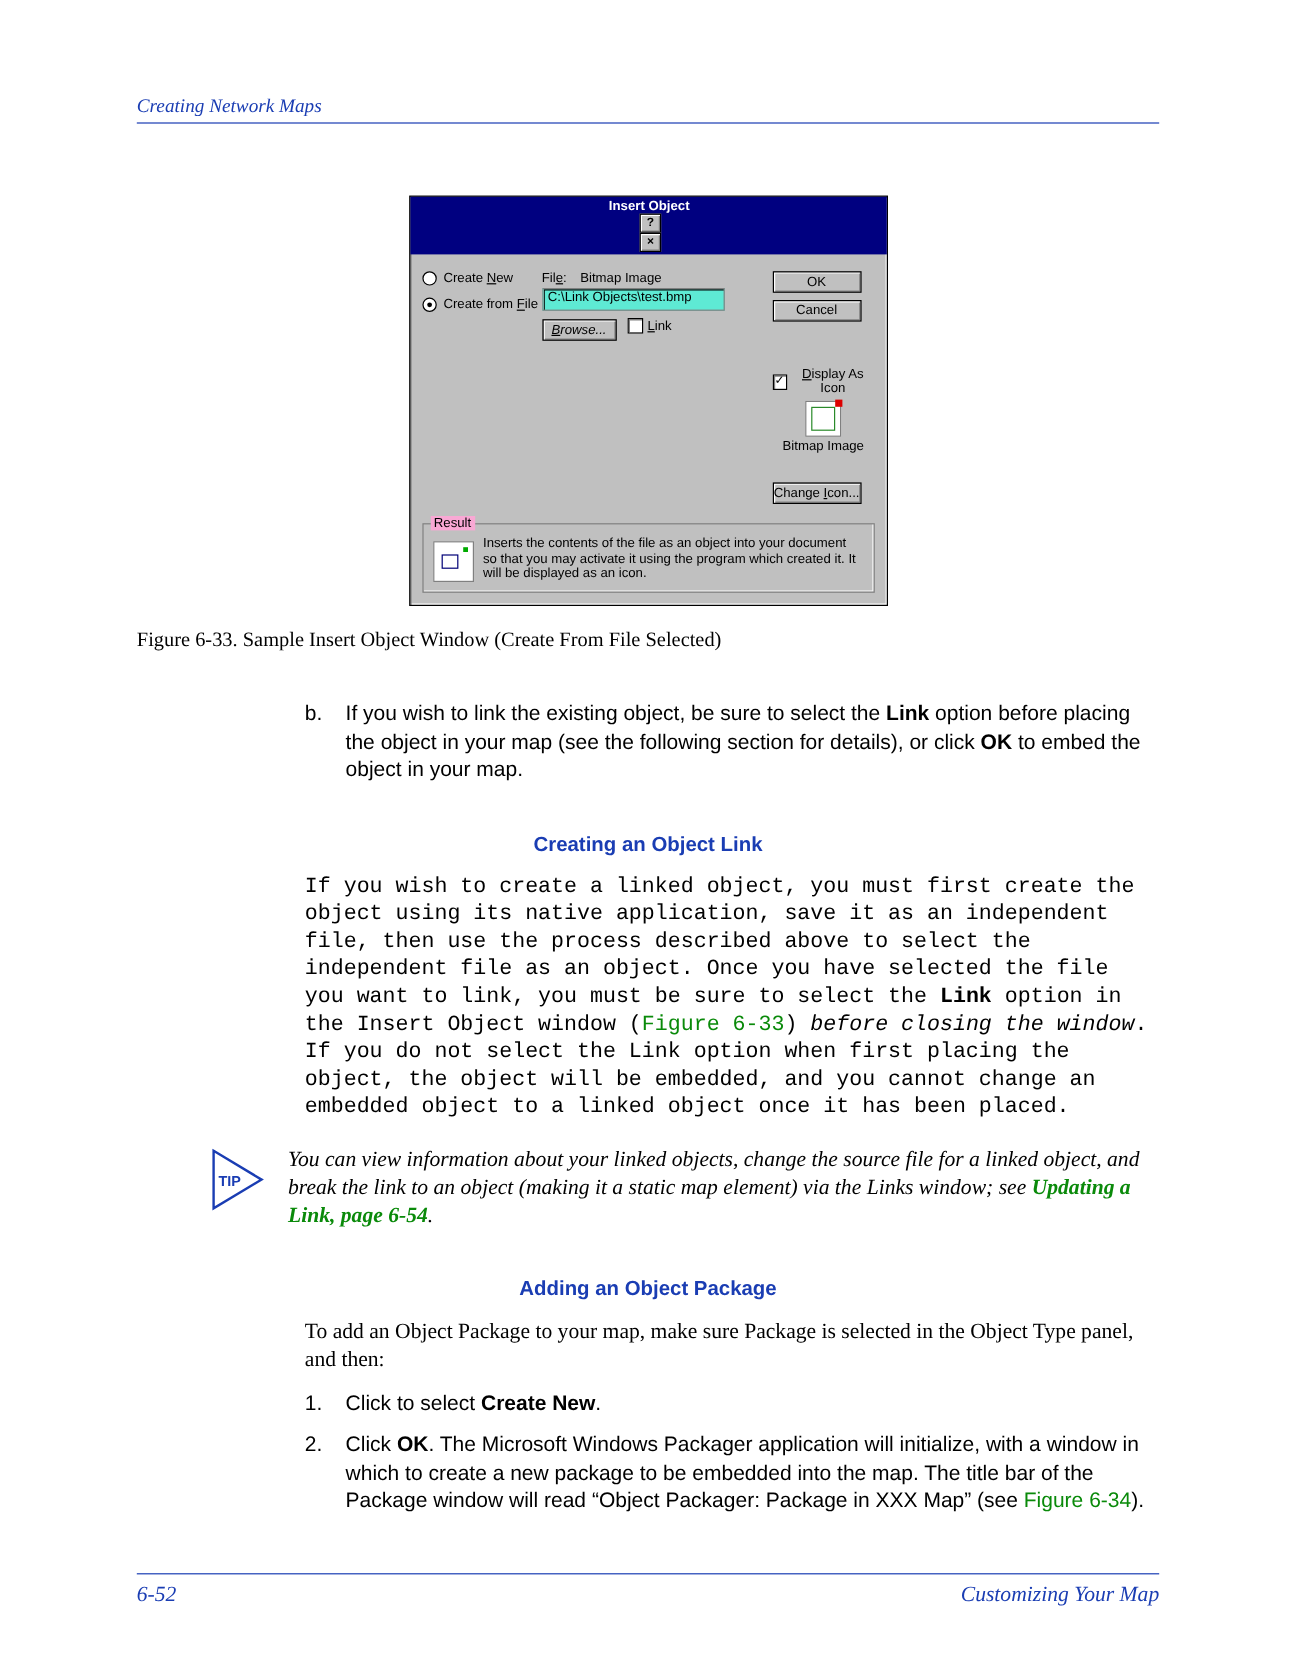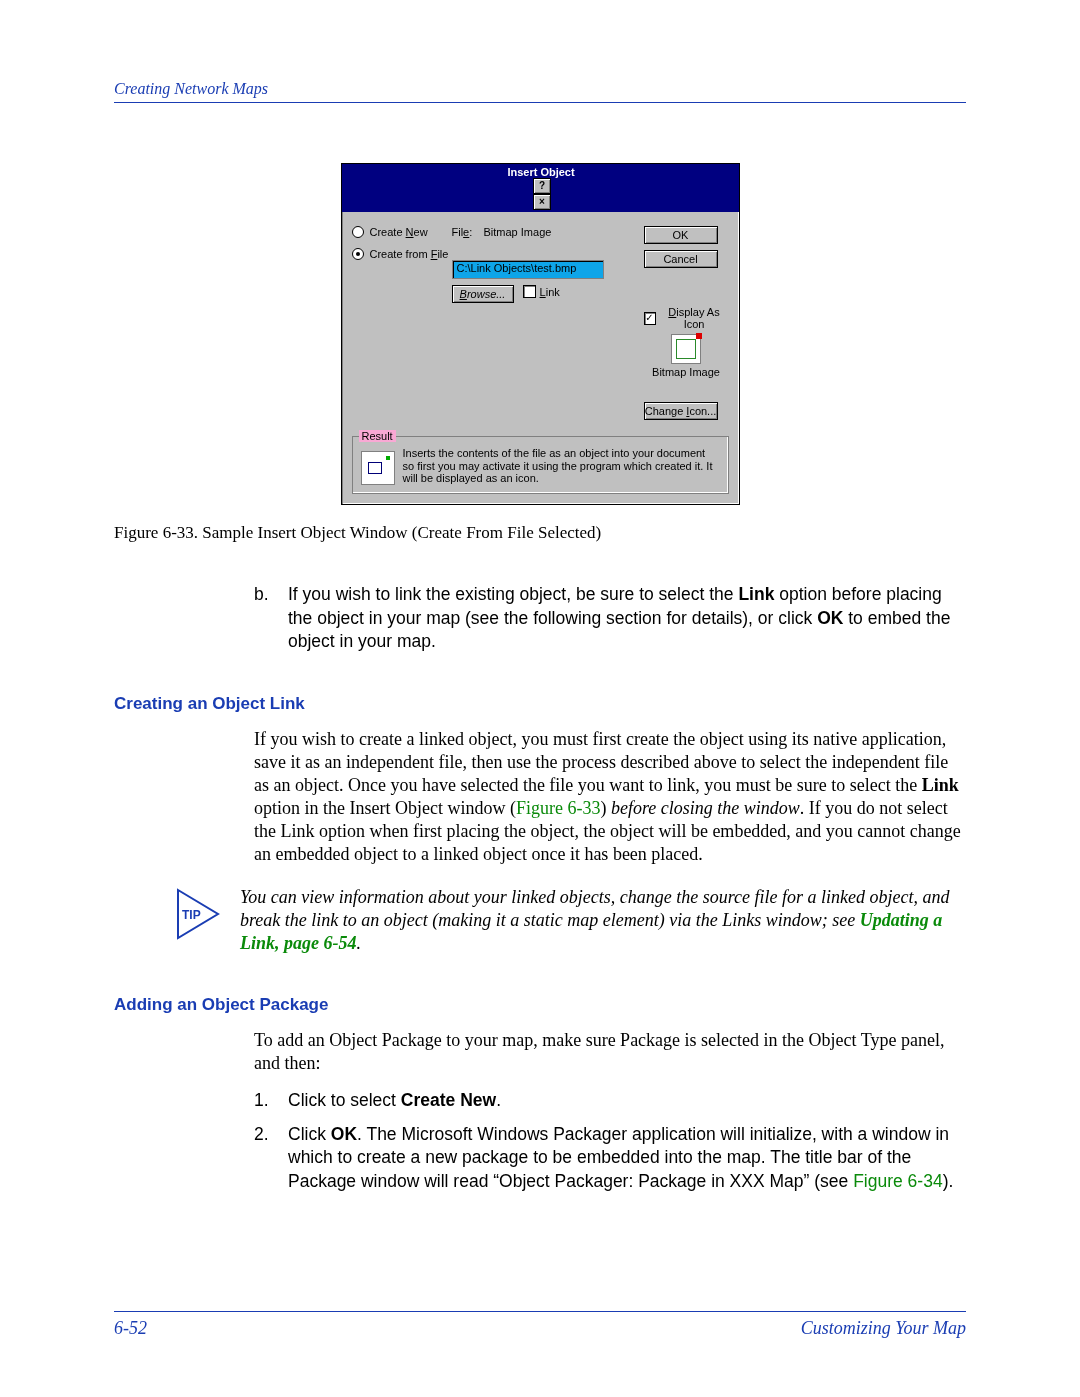--- a/index.html
+++ b/index.html
@@ -63,26 +63,26 @@
     display: flex;
     padding: 14px 10px 2px 10px;
   }
   .dlg-left { width: 100px; }
   .dlg-mid { flex: 1; }
   .dlg-right { width: 85px; text-align: center; }
   .radio-row { display: flex; align-items: center; margin-bottom: 10px; }
   .radio { width: 10px; height: 10px; border-radius: 50%; border: 1px solid #000; background: #fff; margin-right: 6px; display: inline-flex; align-items: center; justify-content: center; }
   .radio.sel::after { content: ""; width: 4px; height: 4px; background: #000; border-radius: 50%; }
   .und { text-decoration: underline; }
-  .fld-row { display: flex; align-items: flex-end; margin-bottom: 22px; }
+  .fld-row { display: flex; align-items: flex-end; margin-bottom: 2px; }
   .fld-label { width: 32px; }
   .fld-value { }
   .inputbox {
     border: 1px solid #808080;
-    background: #0ea5e9;
+    background: #5eead4;
     padding: 1px 4px;
     height: 15px;
     width: 142px;
     box-shadow: inset 1px 1px 0 #000;
   }
   .btn95 {
     border: 1px solid #000;
     background: #c0c0c0;
     padding: 2px 0;
     width: 72px;
@@ -142,20 +142,21 @@
     margin-bottom: 14px;
     font-family: Arial, Helvetica, sans-serif;
   }
   .serif { font-family: "Times New Roman", Times, serif; font-size: 18px; line-height: 1.28;}
   .h3 {
     color: #1a3db3;
     font-weight: bold;
     font-family: Arial, Helvetica, sans-serif;
     font-size: 17px;
     margin: 40px 0 14px 0;
+    text-align: center;
   }
   .list-b .item { display: flex; margin-bottom: 10px; }
   .list-b .marker { width: 34px; flex: 0 0 34px; }
   .xref { color: #0a8a0a; }
   .bold { font-weight: bold; }
   .ital { font-style: italic; }
 
   .tip-block { display: flex; gap: 18px; margin: 20px 0 6px 60px; }
   .tip-icon {
     width: 48px; height: 56px; flex: 0 0 48px;
@@ -219,40 +220,40 @@
           <span><span class="und">D</span>isplay As Icon</span>
         </div>
         <div class="icon-prev"></div>
         <div>Bitmap Image</div>
         <div class="btn95" style="margin-top:24px;">Change <span class="und">I</span>con...</div>
       </div>
     </div>
     <div class="result">
       <span class="legend">Result</span>
       <div class="res-icon"></div>
-      <div style="font-size:11px; line-height:1.15;">Inserts the contents of the file as an object into your document so first you may activate it using the program which created it.  It will be displayed as an icon.</div>
+      <div style="font-size:11px; line-height:1.15;">Inserts the contents of the file as an object into your document so that you may activate it using the program which created it.  It will be displayed as an icon.</div>
     </div>
   </div>
 
   <div class="caption">Figure 6-33.  Sample Insert Object Window (Create From File Selected)</div>
 
   <div class="body-indent">
     <div class="list-b">
       <div class="item para">
         <span class="marker">b.</span>
         <span>
           <span>If you wish to link the existing object, be sure to select the </span><span class="bold">Link</span><span> option before placing the object in your map (see the following section for details), or click </span><span class="bold">OK</span><span> to embed the object in your map.</span>
         </span>
       </div>
     </div>
   </div>
 
   <div class="h3">Creating an Object Link</div>
   <div class="body-indent">
-    <div class="serif" style="margin-bottom:14px;">
+    <div class="serif" style="margin-bottom:14px;font-family:Liberation Mono, monospace;">
       <span>If you wish to create a linked object, you must first create the object using its native application, save it as an independent file, then use the process described above to select the independent file as an object. Once you have selected the file you want to link, you must be sure to select the </span><span class="bold">Link</span><span> option in the Insert Object window (</span><span class="xref">Figure 6-33</span><span>) </span><span class="ital">before closing the window</span><span>. If you do not select the Link option when first placing the object, the object will be embedded, and you cannot change an embedded object to a linked object once it has been placed.</span>
     </div>
   </div>
 
   <div class="tip-block">
     <div class="tip-icon">
       <svg viewBox="0 0 48 56">
         <polygon points="4,4 44,28 4,52" fill="none" stroke="#1a3db3" stroke-width="2"></polygon>
         <text x="8" y="33" font-size="12" font-weight="bold" fill="#1a3db3" font-family="Arial">TIP</text>
       </svg>

